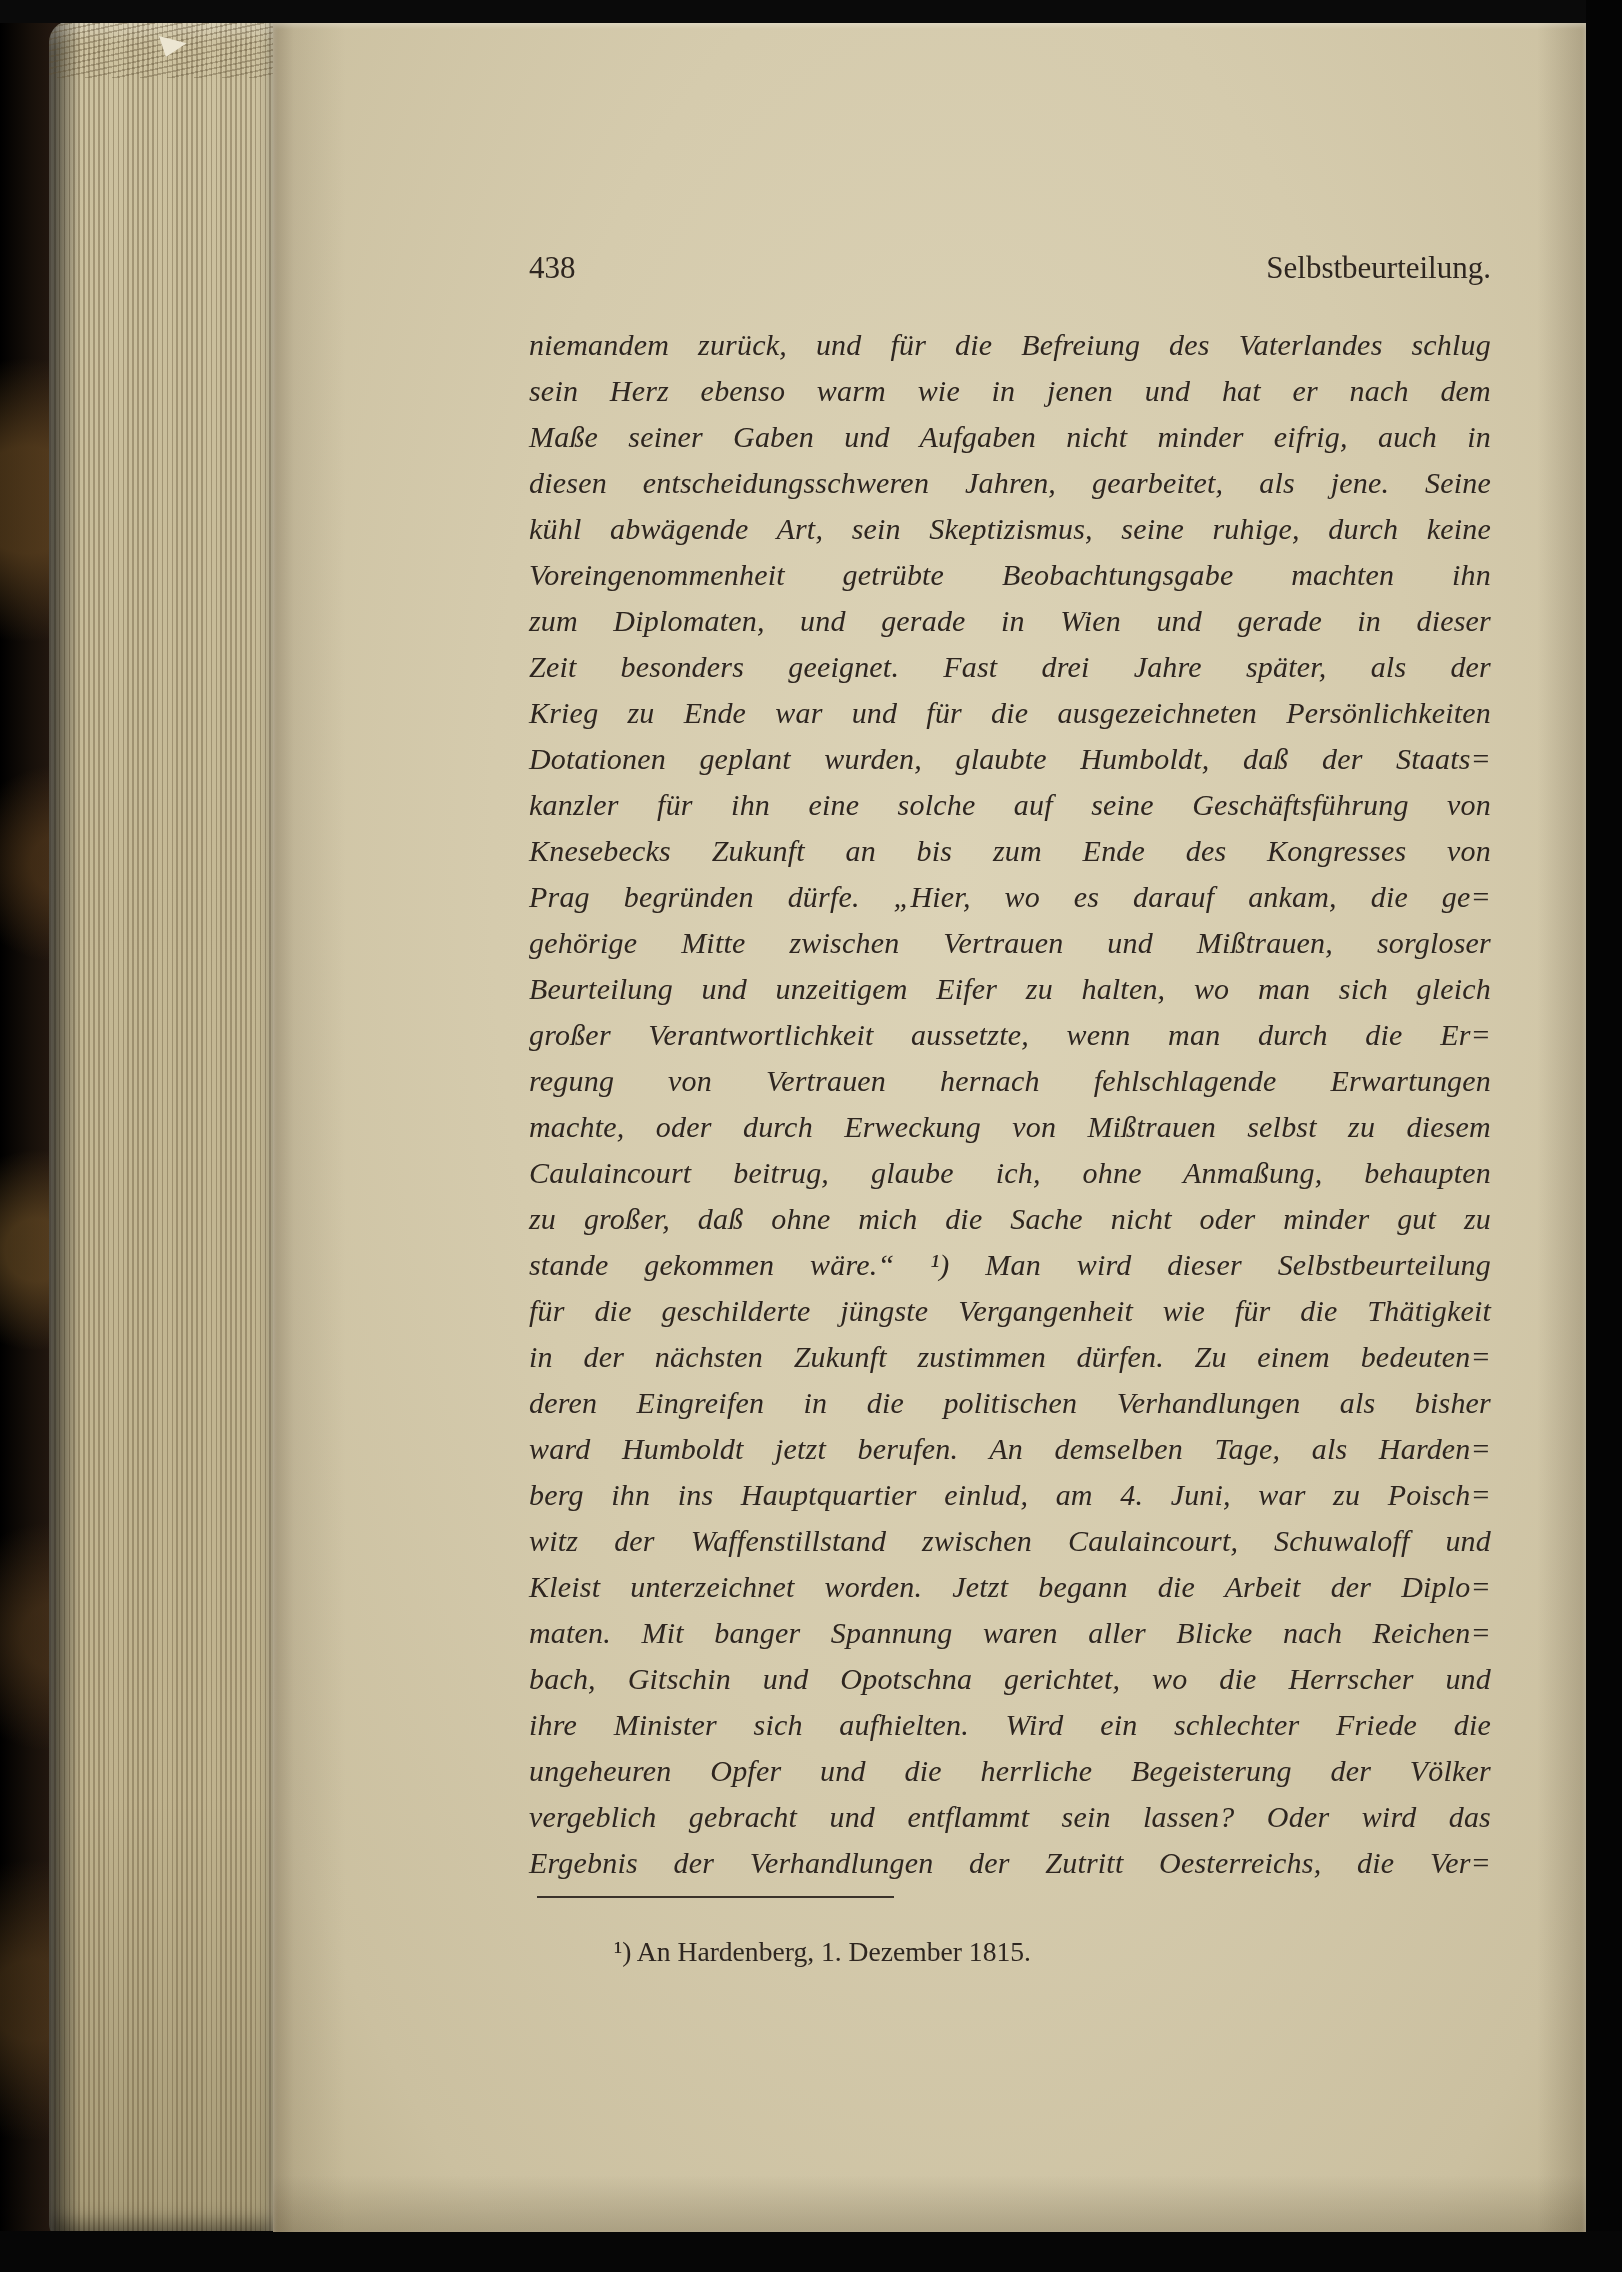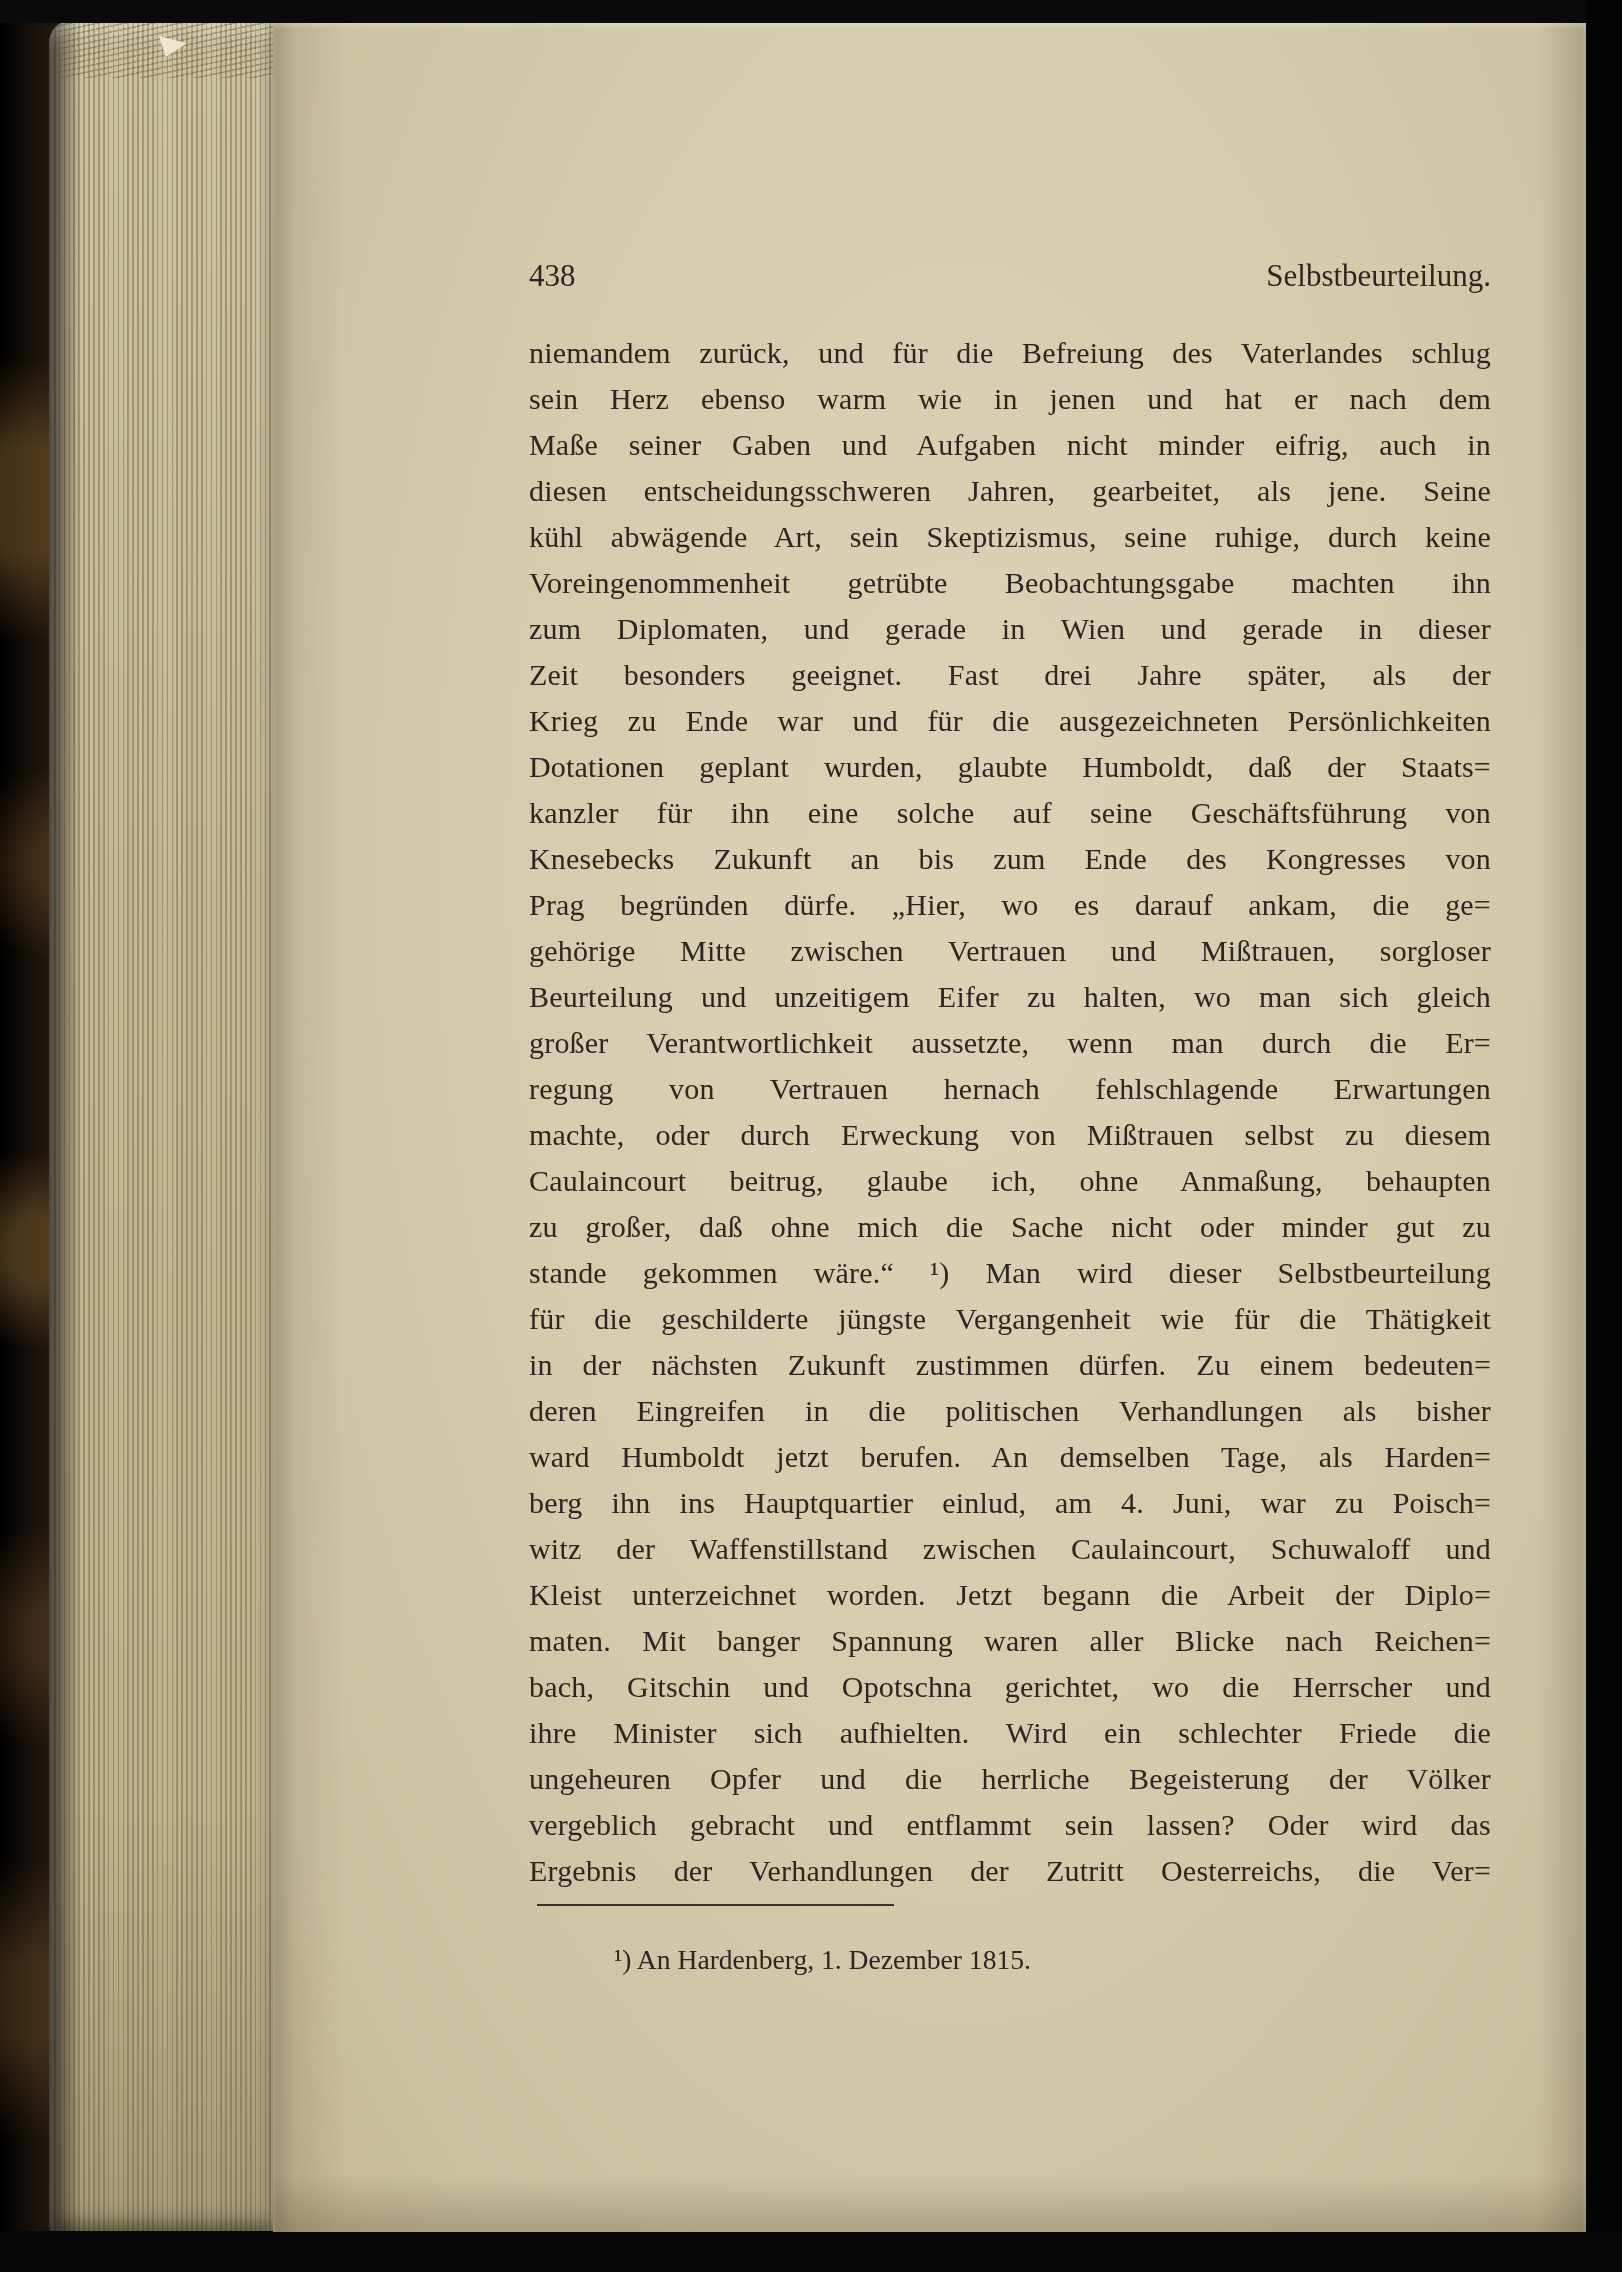--- a/index.html
+++ b/index.html
@@ -46,28 +46,28 @@
 
   
   .page{position:absolute;left:273px;top:23px;width:1313px;height:2209px;
     background:
       linear-gradient(90deg, rgba(60,44,24,.28) 0, rgba(60,44,24,.10) 21px, rgba(0,0,0,0) 73px),
       linear-gradient(270deg, rgba(60,48,28,.22) 0, rgba(0,0,0,0) 49px),
       linear-gradient(0deg, rgba(70,58,34,.25) 0, rgba(0,0,0,0) 57px),
       radial-gradient(ellipse at 52% 38%, #dcd3b7 0%, #d5cbad 48%, #cbc0a0 85%, #c0b491 100%);
     box-shadow:inset 0 2.4px 4.9px rgba(255,255,255,.3);}
 
-  .text-block{position:absolute;left:256px;top:8px;width:962px;height:1559px;color:#2e2620;}
+  .text-block{position:absolute;left:256px;top:0;width:962px;height:1559px;color:#2e2620;}
 
   .header-row{position:absolute;left:0;top:221px;width:962px;height:47px;
     font-size:31px;line-height:47px;}
   .page-number{position:absolute;left:0;top:0;}
   .running-head{position:absolute;left:0;top:0;width:100%;text-align:right;}
 
-  .body-text{position:absolute;left:0;top:299px;width:962px;}
+  .body-text{position:absolute;left:0;top:299px;width:962px;font-style:italic;}
   .line{height:46px;line-height:46px;font-size:30px;
         text-align:justify;text-align-last:justify;
         letter-spacing:0.2px;}
 
   .footnote-rule{position:absolute;left:8px;top:1873px;width:357px;height:2.4px;
     background:#3a322a;}
   .footnote{position:absolute;left:85px;top:1908px;font-size:27.6px;line-height:41px;text-align:center;}
 </style>
 </head>
 <body>

